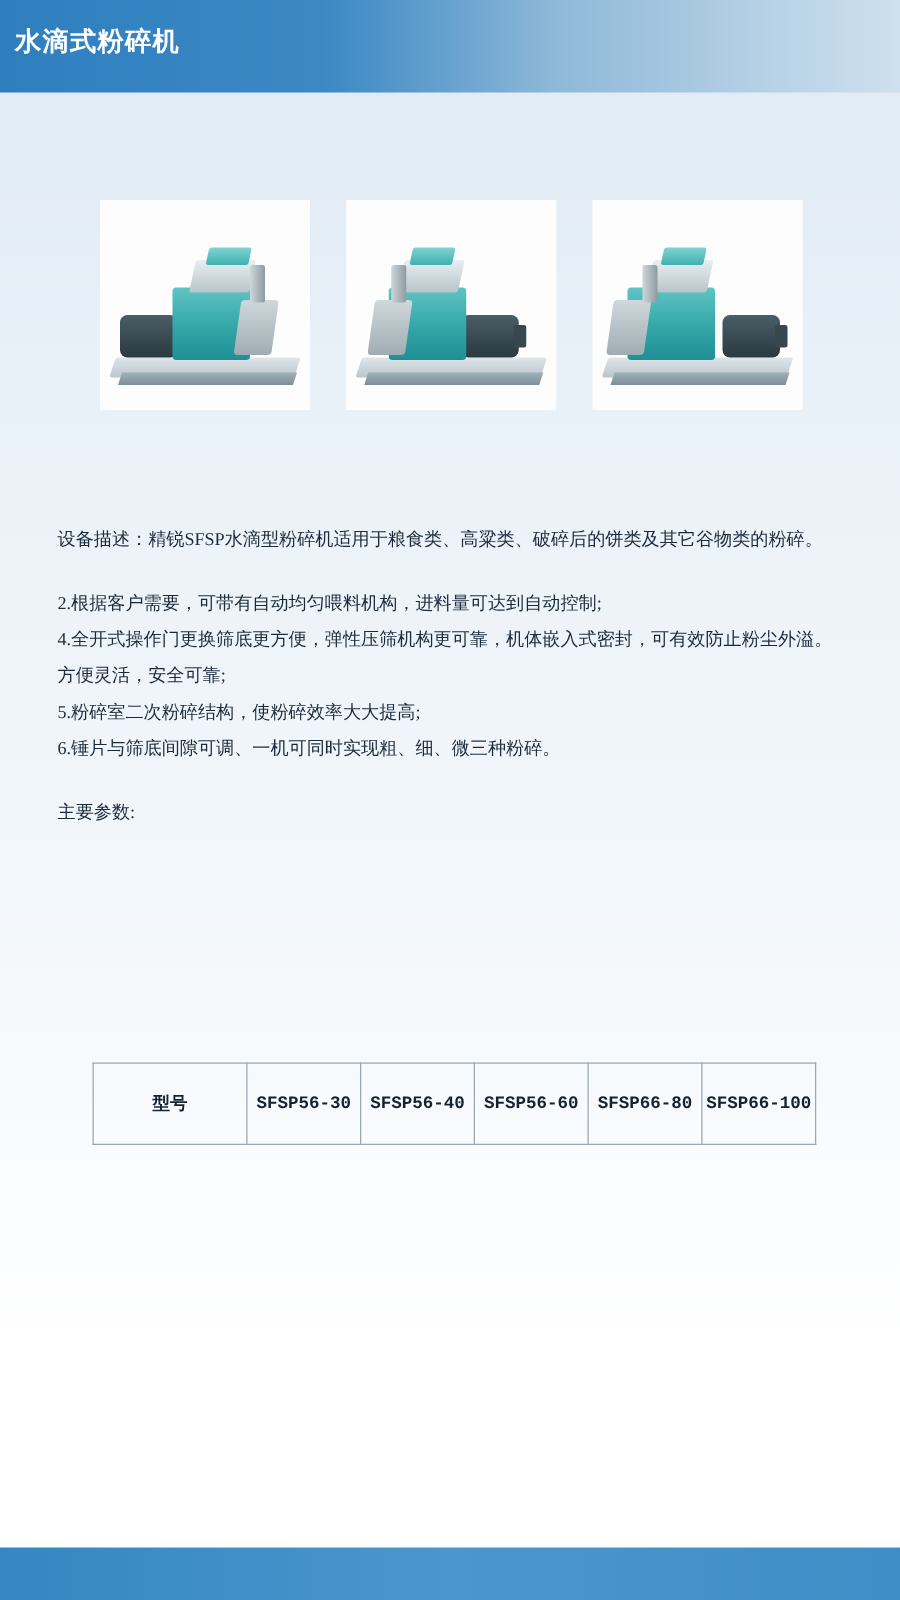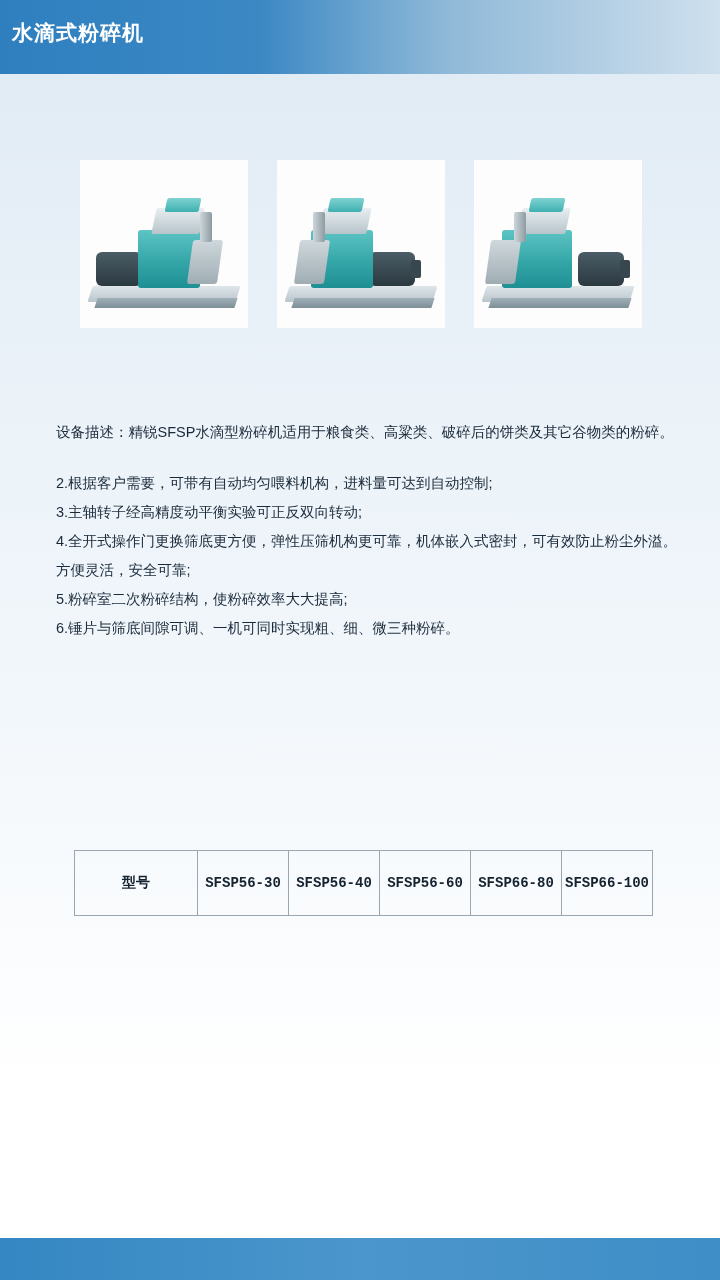--- a/index.html
+++ b/index.html
@@ -138,26 +138,27 @@
     left: 120px;
     bottom: 86px;
     width: 12px;
     height: 30px;
     background: linear-gradient(90deg, #cdd6da 0%, #8d9ba1 100%);
     border-radius: 2px;
   }
   
   .content {
     position: absolute;
-    left: 56px;
+    left: 46px;
     top: 418px;
     width: 628px;
     color: #1b2a3a;
     font-size: 14.5px;
     line-height: 29px;
+    font-family: Liberation Serif, serif;
   }
   .para { margin: 0 0 0 0; }
   .gap { height: 22px; }
   .section-title { margin: 0; }
   
   .spec-table {
     position: absolute;
     left: 74px;
     top: 850px;
     border-collapse: collapse;
@@ -234,25 +235,25 @@
         <div class="hopper-top" style="left:56px;"></div>
         <div class="pipe" style="left:40px;"></div>
       </div>
     </div>
   </div>
 
   <div class="content">
     <p class="para">设备描述：精锐SFSP水滴型粉碎机适用于粮食类、高粱类、破碎后的饼类及其它谷物类的粉碎。</p>
     <div class="gap"></div>
     <p class="para">2.根据客户需要，可带有自动均匀喂料机构，进料量可达到自动控制;</p>
-    <p class="para">3.主轴转子经高精度动平衡实验可正反双向转动;</p>
     <p class="para">4.全开式操作门更换筛底更方便，弹性压筛机构更可靠，机体嵌入式密封，可有效防止粉尘外溢。方便灵活，安全可靠;</p>
     <p class="para">5.粉碎室二次粉碎结构，使粉碎效率大大提高;</p>
     <p class="para">6.锤片与筛底间隙可调、一机可同时实现粗、细、微三种粉碎。</p>
     <div class="gap"></div>
+    <p class="section-title">主要参数:</p>
   </div>
 
   <table class="spec-table">
     <tbody>
       <tr class="head">
         <td class="col-label">型号</td>
         <td class="col-v">SFSP56-30</td>
         <td class="col-v">SFSP56-40</td>
         <td class="col-v">SFSP56-60</td>
         <td class="col-v">SFSP66-80</td>

